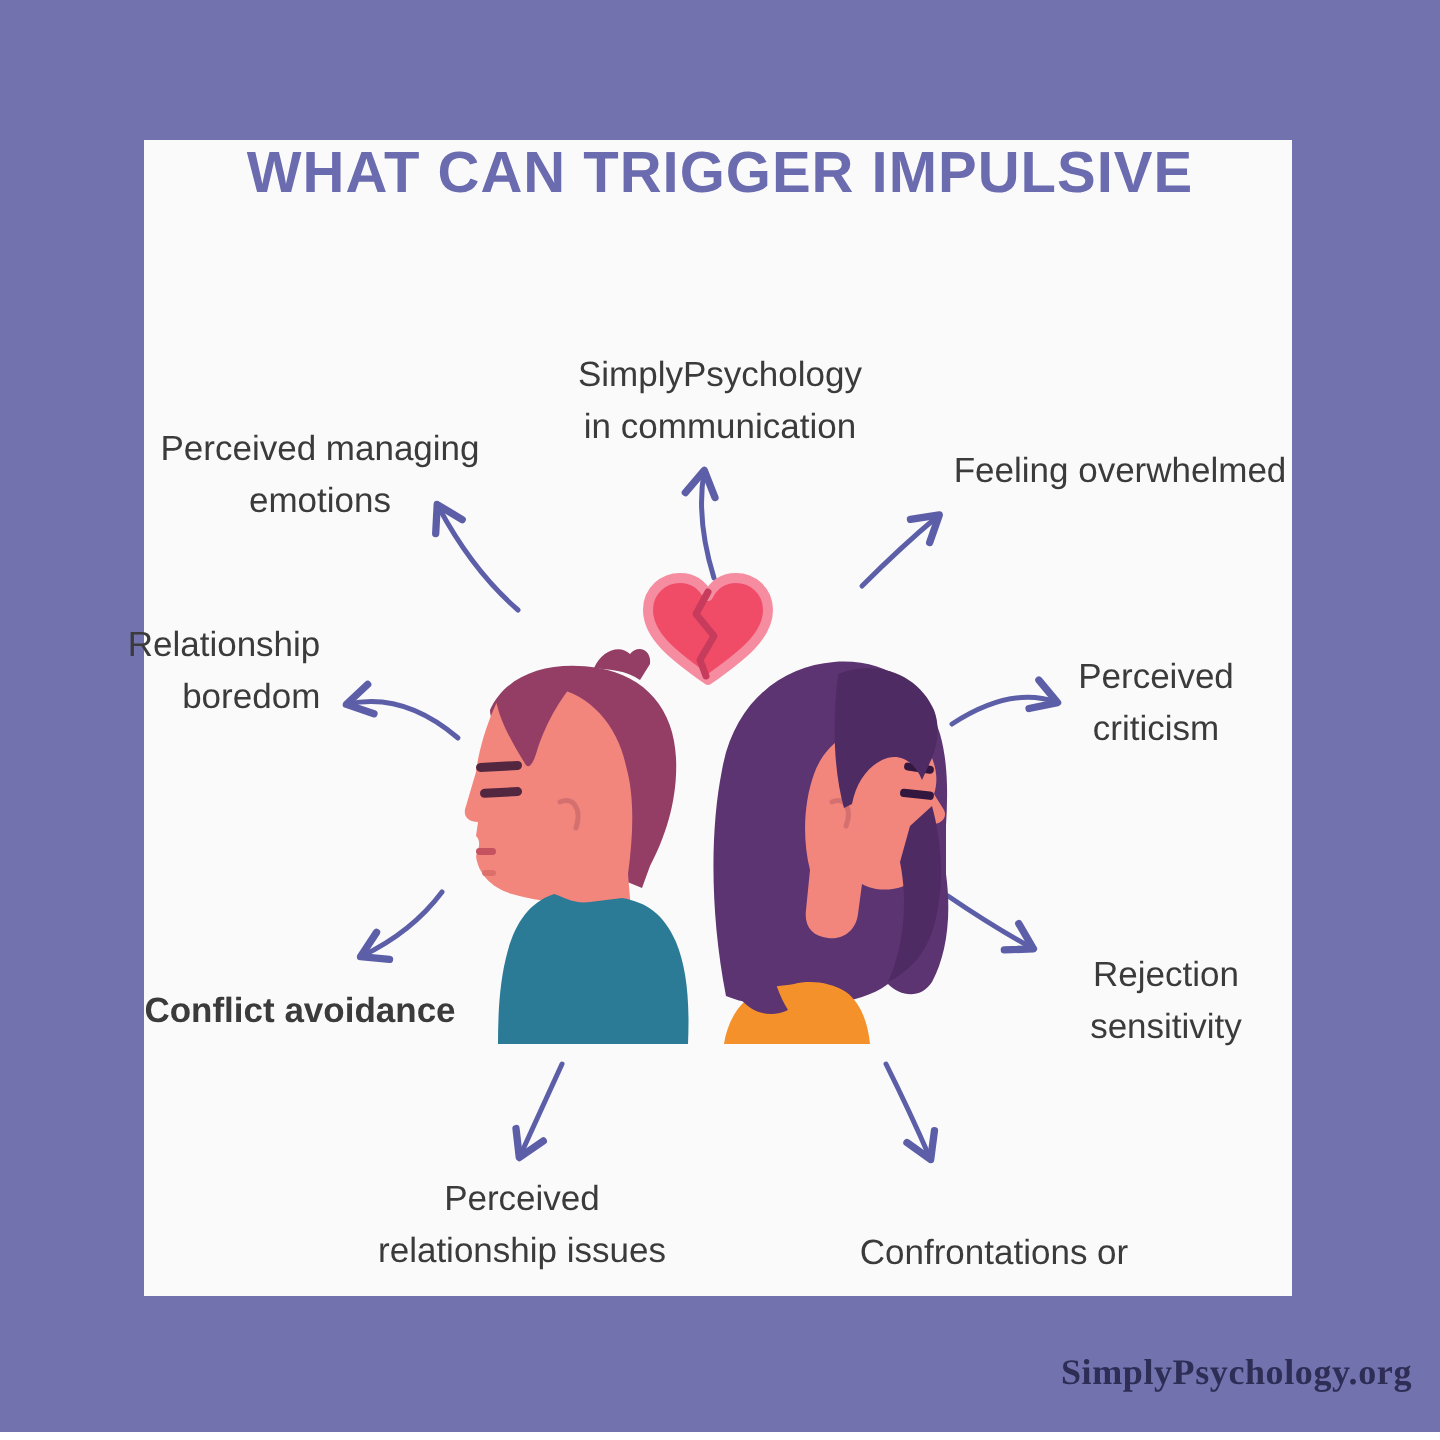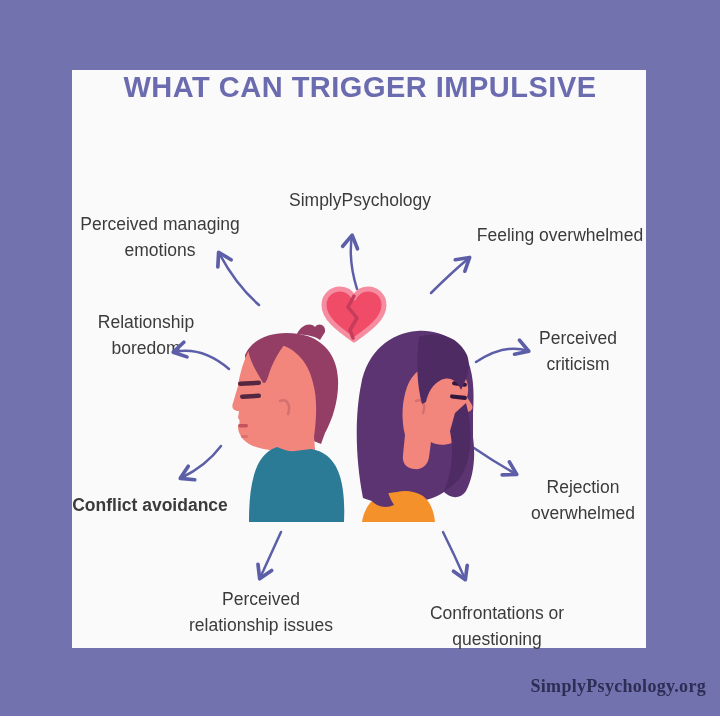--- a/index.html
+++ b/index.html
@@ -45,50 +45,50 @@
 
 <div class="stage">
   <div class="card"></div>
 
   <div class="title">
     <div>WHAT CAN TRIGGER IMPULSIVE</div>
   </div>
 
   <div class="trigger" style="left:360px;top:200px;">
     <div>SimplyPsychology</div>
+    <div>in communication</div>
   </div>
   <div class="trigger" style="left:160px;top:237px;">
     <div>Perceived managing</div>
     <div>emotions</div>
   </div>
   <div class="trigger" style="left:560px;top:235px;">
     <div>Feeling overwhelmed</div>
   </div>
-  <div class="trigger" style="left:146px;top:335px;">
+  <div class="trigger" style="left:112px;top:335px;text-align:right;">
     <div>Relationship</div>
     <div>boredom</div>
   </div>
   <div class="trigger" style="left:578px;top:351px;">
     <div>Perceived</div>
     <div>criticism</div>
   </div>
   <div class="trigger" style="left:150px;top:505px;font-weight:bold;">
     <div>Conflict avoidance</div>
   </div>
   <div class="trigger" style="left:583px;top:500px;">
     <div>Rejection</div>
-    <div>overwhelmed</div>
+    <div>sensitivity</div>
   </div>
   <div class="trigger" style="left:261px;top:612px;">
     <div>Perceived</div>
     <div>relationship issues</div>
   </div>
   <div class="trigger" style="left:497px;top:614px;margin-top:12px;">
     <div>Confrontations or</div>
-    <div>questioning</div>
   </div>
 
   <svg class="arrows" width="720" height="720" viewBox="0 0 720 720" aria-hidden="true">
     <defs>
       <marker id="ah" viewBox="0 0 12 12" refX="9" refY="6" markerWidth="8" markerHeight="8" orient="auto">
         <path d="M2,1.5 L9.5,6 L2,10.5" fill="none" style="stroke:var(--arrow)" stroke-width="2.2" stroke-linecap="round" stroke-linejoin="round"></path>
       </marker>
     </defs>
     <path class="arrow" marker-end="url(#ah)" d="M357,289 Q348,260 352,236"></path>
     <path class="arrow" marker-end="url(#ah)" d="M259,305 Q236,285 219,253"></path>

